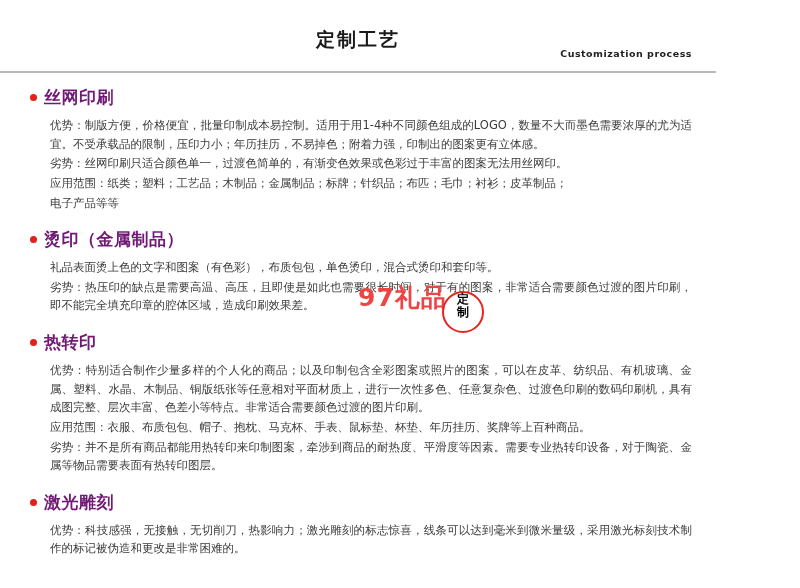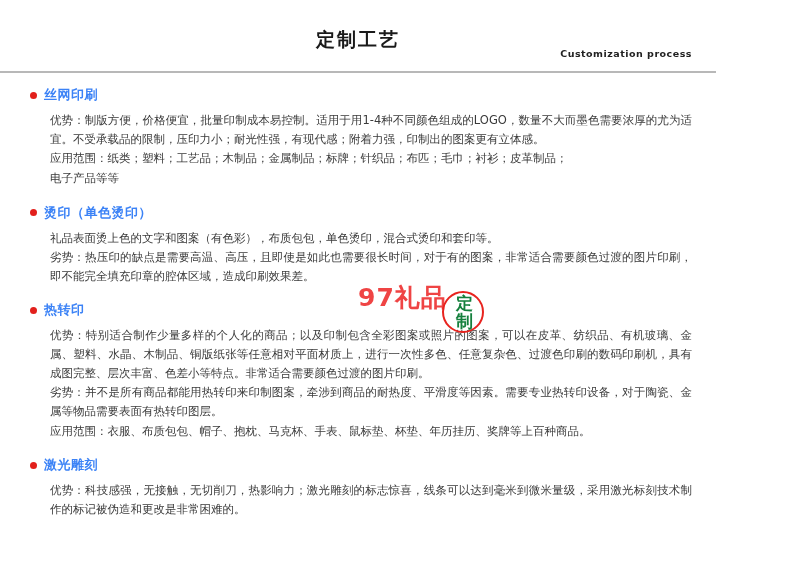--- a/index.html
+++ b/index.html
@@ -72,23 +72,23 @@
   }
   .bullet {
     width: 7px;
     height: 7px;
     border-radius: 50%;
     background: #e2201c;
     flex: 0 0 auto;
     display: inline-block;
   }
   .section-title {
-    font-size: 13px;
+    font-size: 17px;
     font-weight: bold;
-    color: #3b82f6;
+    color: #701a75;
     letter-spacing: 0.5px;
   }
 
   .para {
     font-size: 11.5px;
     line-height: 1.62;
     color: #3a3a3a;
     padding-left: 26px;
     margin: 0 0 1px 0;
     text-align: justify;
@@ -111,26 +111,26 @@
     font-family: "DejaVu Sans", "Liberation Sans", sans-serif;
   }
   .wm-seal {
     position: absolute;
     left: 84px;
     top: 6px;
     width: 42px;
     height: 42px;
     border: 2px solid #e8241f;
     border-radius: 50%;
-    color: #15803d;
-    font-size: 17px;
+    color: #000000;
+    font-size: 12px;
     font-weight: bold;
     line-height: 1.05;
     display: flex;
-    align-items: flex-end;
+    align-items: flex-start;
     justify-content: center;
     text-align: center;
     letter-spacing: 0;
   }
   .wm-seal span { display: block; width: 14px; }
 </style>
 </head>
 <body>
 
 <div class="page">
@@ -141,42 +141,43 @@
     <div class="header-rule"></div>
   </div>
 
   <div class="content">
 
     <div class="section">
       <div class="section-head">
         <span class="bullet"></span>
         <span class="section-title">丝网印刷</span>
       </div>
-      <p class="para">优势：制版方便，价格便宜，批量印制成本易控制。适用于用1-4种不同颜色组成的LOGO，数量不大而墨色需要浓厚的尤为适宜。不受承载品的限制，压印力小；耐光性强，有现代感；附着力强，印制出的图案更有立体感。</p>
+      <p class="para">优势：制版方便，价格便宜，批量印制成本易控制。适用于用1-4种不同颜色组成的LOGO，数量不大而墨色需要浓厚的尤为适宜。不受承载品的限制，压印力小；年历挂历，不易掉色；附着力强，印制出的图案更有立体感。</p>
+      <p class="para">劣势：丝网印刷只适合颜色单一，过渡色简单的，有渐变色效果或色彩过于丰富的图案无法用丝网印。</p>
       <p class="para">应用范围：纸类；塑料；工艺品；木制品；金属制品；标牌；针织品；布匹；毛巾；衬衫；皮革制品；</p>
       <p class="para">电子产品等等</p>
     </div>
 
     <div class="section">
       <div class="section-head">
         <span class="bullet"></span>
-        <span class="section-title">烫印（单色烫印）</span>
+        <span class="section-title">烫印（金属制品）</span>
       </div>
       <p class="para">礼品表面烫上色的文字和图案（有色彩），布质包包，单色烫印，混合式烫印和套印等。</p>
       <p class="para">劣势：热压印的缺点是需要高温、高压，且即使是如此也需要很长时间，对于有的图案，非常适合需要颜色过渡的图片印刷，即不能完全填充印章的腔体区域，造成印刷效果差。</p>
     </div>
 
     <div class="section">
       <div class="section-head">
         <span class="bullet"></span>
         <span class="section-title">热转印</span>
       </div>
       <p class="para">优势：特别适合制作少量多样的个人化的商品；以及印制包含全彩图案或照片的图案，可以在皮革、纺织品、有机玻璃、金属、塑料、水晶、木制品、铜版纸张等任意相对平面材质上，进行一次性多色、任意复杂色、过渡色印刷的数码印刷机，具有成图完整、层次丰富、色差小等特点。非常适合需要颜色过渡的图片印刷。</p>
+      <p class="para">应用范围：衣服、布质包包、帽子、抱枕、马克杯、手表、鼠标垫、杯垫、年历挂历、奖牌等上百种商品。</p>
       <p class="para">劣势：并不是所有商品都能用热转印来印制图案，牵涉到商品的耐热度、平滑度等因素。需要专业热转印设备，对于陶瓷、金属等物品需要表面有热转印图层。</p>
-      <p class="para">应用范围：衣服、布质包包、帽子、抱枕、马克杯、手表、鼠标垫、杯垫、年历挂历、奖牌等上百种商品。</p>
     </div>
 
     <div class="section">
       <div class="section-head">
         <span class="bullet"></span>
         <span class="section-title">激光雕刻</span>
       </div>
       <p class="para">优势：科技感强，无接触，无切削刀，热影响力；激光雕刻的标志惊喜，线条可以达到毫米到微米量级，采用激光标刻技术制作的标记被伪造和更改是非常困难的。</p>
 
     </div>

